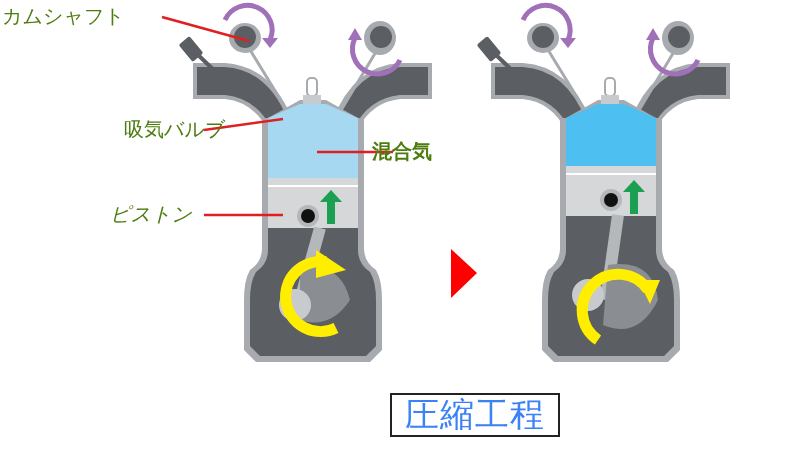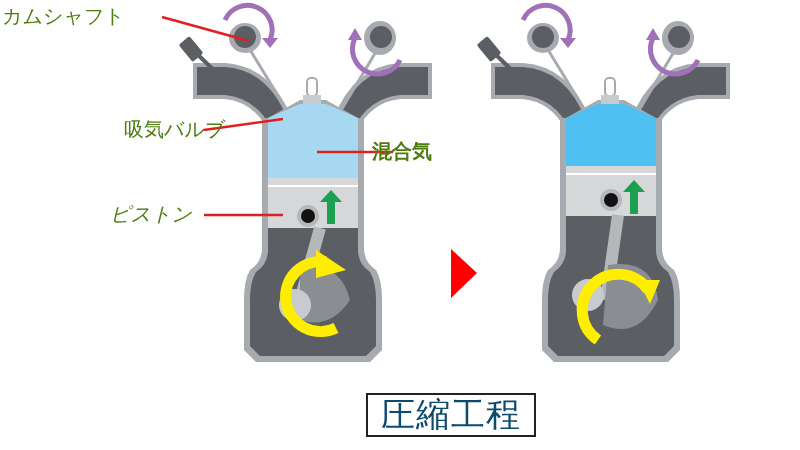--- a/index.html
+++ b/index.html
@@ -1,23 +1,23 @@
 <!DOCTYPE html>
 <html><head>
 <meta charset="utf-8">
 <style>
   html, body { margin:0; padding:0; background:#ffffff; }
   body { width:800px; height:450px; position:relative; overflow:hidden;
          font-family:"DejaVu Sans", sans-serif; }
   svg.diagram { position:absolute; left:0; top:0; }
   .label { position:absolute; font-size:20px; color:#4d7c0f; white-space:nowrap; line-height:1; }
-  .title-box { position:absolute; left:366px; top:393px; width:170px; height:44px;
+  .title-box { position:absolute; left:390px; top:393px; width:170px; height:44px;
                border:2px solid #222; box-sizing:border-box; display:flex;
                align-items:center; justify-content:center; font-size:34px;
-               color:#0c4a6e; letter-spacing:1px; background:#fff; }
+               color:#3b82f6; letter-spacing:1px; background:#fff; }
 </style>
 </head>
 <body>
 
 <svg class="diagram" width="800" height="450" viewBox="0 0 800 450">
   <defs>
     <g id="engine">
 
       <path d="M195,65 L225,65 Q270,68 290,120 L290,130 L270,130 Q255,100 225,97 L195,97 Z" fill="#5b5e63" stroke="#a7abb0" stroke-width="4"></path>
       <path d="M430,65 L400,65 Q355,68 335,120 L335,130 L355,130 Q370,100 400,97 L430,97 Z" fill="#5b5e63" stroke="#a7abb0" stroke-width="4"></path>

